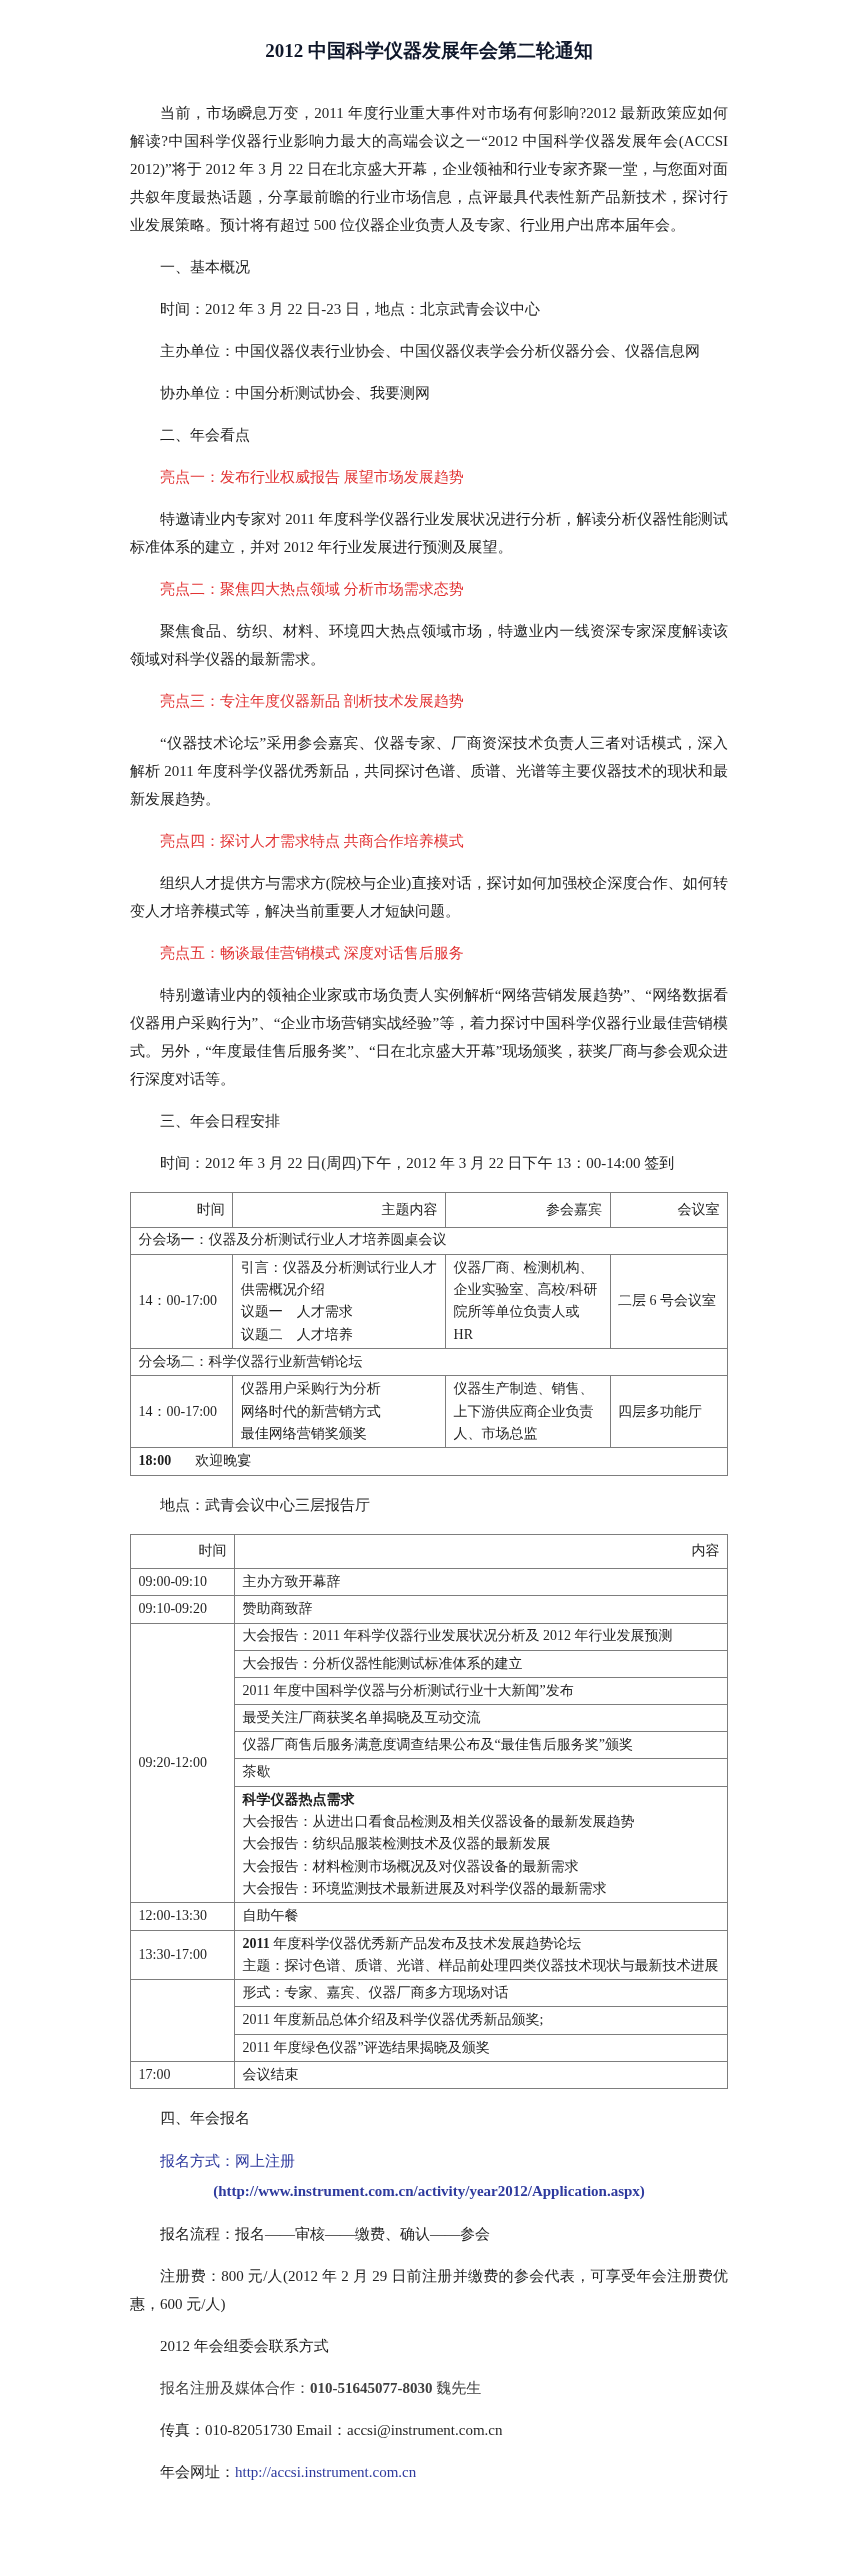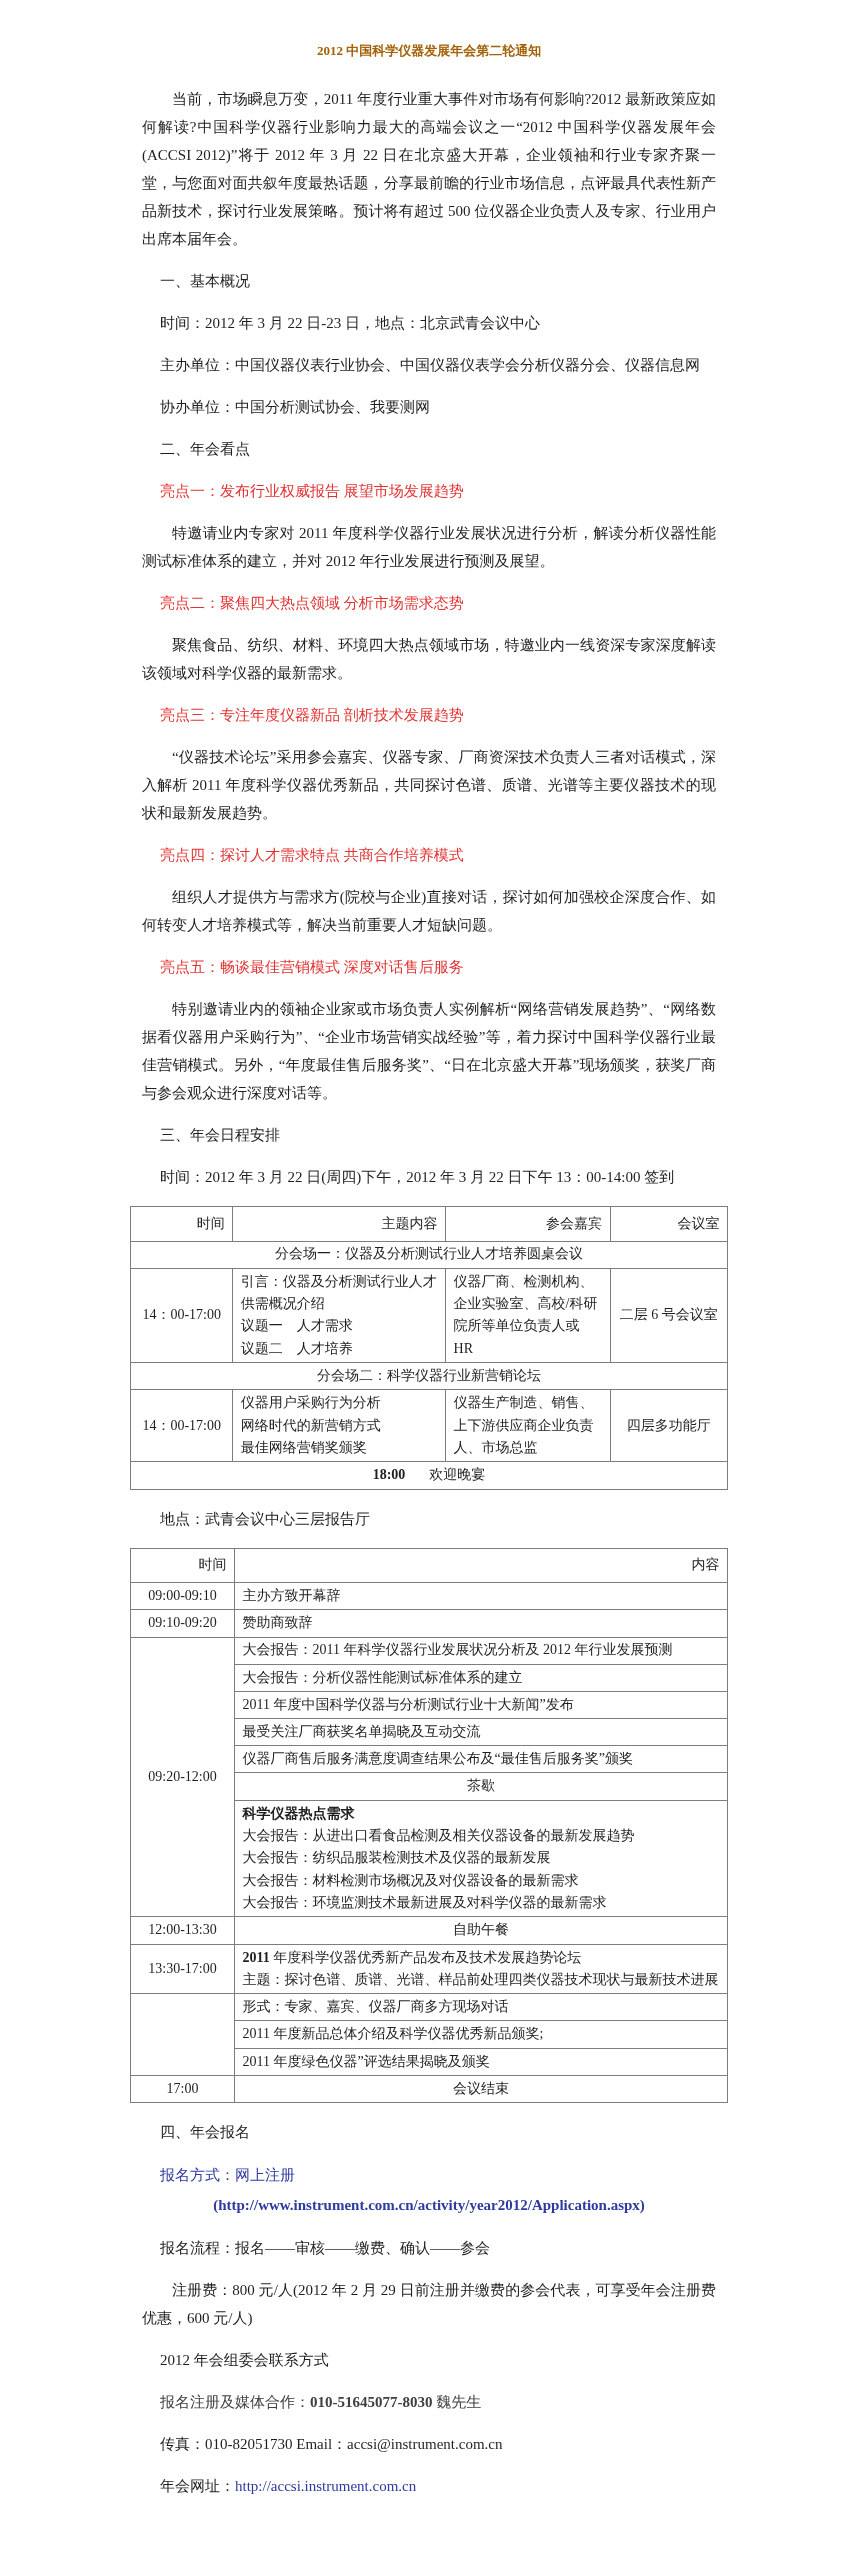--- a/index.html
+++ b/index.html
@@ -3,43 +3,43 @@
 <meta charset="utf-8">
 <style>
   html, body { margin:0; padding:0; background:#ffffff; }
   body {
     width:847px; min-height:2576px;
     font-family:"Liberation Serif","DejaVu Serif",serif;
     color:#1f1f1f;
   }
   .doc { padding:37px 119px 56px 130px; font-size:15px; }
   .title {
-    text-align:center; font-weight:bold; font-size:13px;
-    color:#a16207; margin:0 0 20px 0; line-height:28px;
-  }
-  .para  { margin:14px 12px; line-height:28px; text-indent:2em; text-align:justify; }
+    text-align:center; font-weight:bold; font-size:19px;
+    color:#0f172a; margin:0 0 34px 0; line-height:28px;
+  }
+  .para  { margin:14px 0; line-height:28px; text-indent:2em; text-align:justify; }
   .line  { margin:14px 0; line-height:28px; text-indent:2em; }
   .red   { color:#E23333; }
   .blue  { color:#404040; }
   .bold  { font-weight:bold; }
   .url-line {
     margin:0 0 14px 0; line-height:30px; font-weight:bold;
     color:#2E3A9E; text-indent:0; word-break:break-all;text-align:center;
   }
   .method-line { margin:14px 0 0 0; line-height:30px; text-indent:2em; color:#2E3A9E; }
   a.plainlink { color:#2E3A9E; text-decoration:none; }
 
   table.sched {
     border-collapse:collapse; width:100%;
     margin:15px 0; table-layout:fixed;
     font-size:14px;
   }
   table.sched td, table.sched th { border:0.9px solid #7d7d7d; padding:1.9px 7.5px; line-height:22.4px; vertical-align:middle; font-weight:normal; }
   table.sched th { text-align:right; padding:5.6px 7.5px; }
-  .tc { text-align:center; }
+  .tc { }
   .cell-line { line-height:22.4px; }
   .pad-v td { padding-top:4.7px; padding-bottom:4.7px;margin-top:16px; }
   .banquet-time { font-weight:bold; }
   .banquet-label { margin-left:24px; }
   .hot-title { font-weight:bold; }
 </style>
 </head>
 <body>
 
 <div class="doc">

